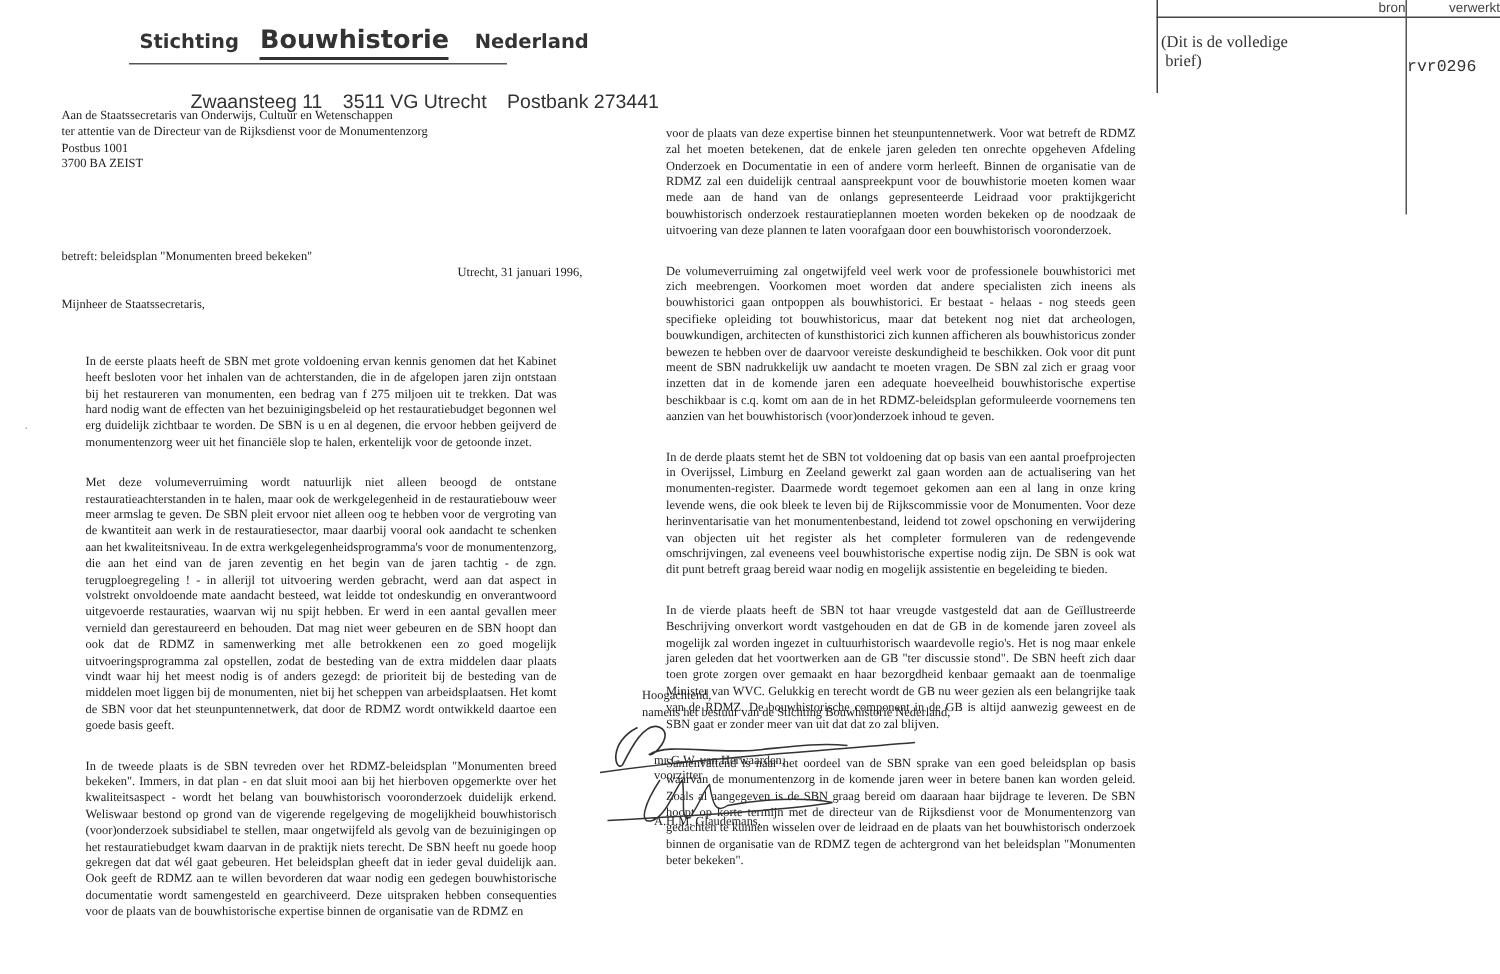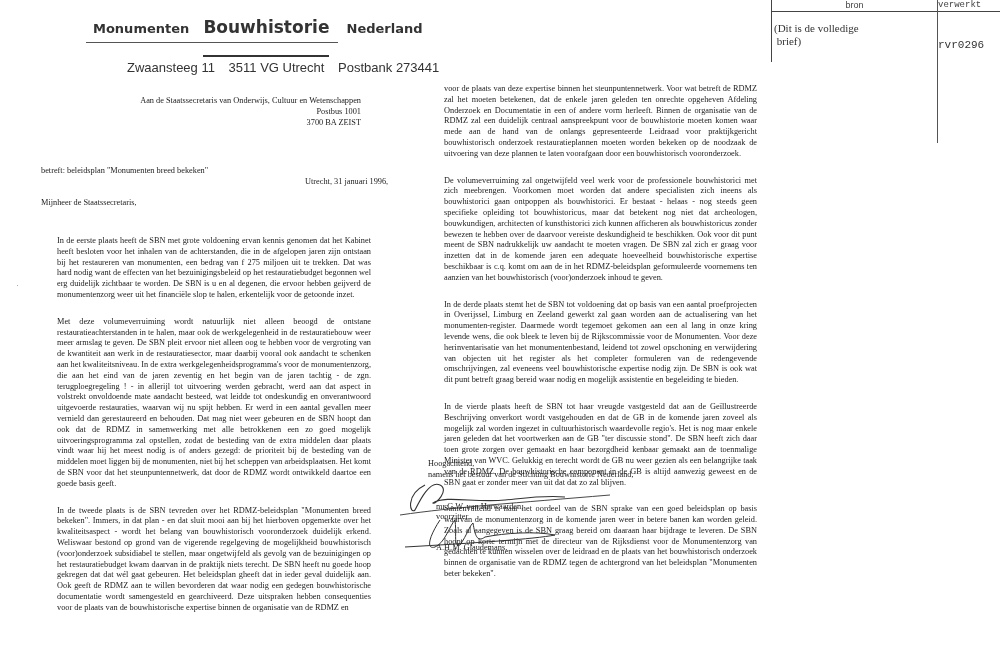--- a/index.html
+++ b/index.html
@@ -4,52 +4,52 @@
 <style>
   html, body { margin: 0; padding: 0; }
   body {
     width: 1000px; height: 649px; background: #ffffff; position: relative; overflow: hidden;
     font-family: "Liberation Serif", serif; color: #222;
   }
   .abs { position: absolute; }
   
   .lh { left: 93px; top: 17px; width: 245px; white-space: nowrap; font-family: "DejaVu Sans", sans-serif; color: #333; }
   .lh .s { font-size: 13px; font-weight: bold; }
-  .lh .b { font-size: 17px; font-weight: bold; margin: 0 12px 0 9px; border-bottom: 2px solid #333; padding-bottom: 18px; }
+  .lh .b { font-size: 17px; font-weight: bold; margin: 0 12px 0 9px; border-bottom: 2px solid #333; padding-bottom: 1px; }
   .lh-rule { left: 86px; top: 42px; width: 252px; height: 0; border-top: 1px solid #555; }
   .addrline { left: 127px; top: 60px; font-size: 13px; font-family: Liberation Sans, sans-serif; color: #333; white-space: nowrap; }
   .addrline span { margin-right: 10px; }
   .txt { font-size: 8.3px; line-height: 10.8px; color: #222; }
-  .recipient { left: 41px; top: 96px; width: 320px; text-align: right; }
+  .recipient { left: 41px; top: 72px; width: 320px; }
   .recipient div { white-space: nowrap; }
   .subject { left: 41px; top: 166px; white-space: nowrap; }
   .date { left: 305px; top: 177px; white-space: nowrap; }
   .salutation { left: 41px; top: 198px; white-space: nowrap; }
   .col { text-align: justify; }
   .col1 { left: 41px; top: 220px; width: 346px; }
   .col2 { left: 428px; top: 68px; width: 345px; }
   .col p { margin: 16px; }
   .closing { left: 428px; top: 459px; width: 300px; }
   .closing div { white-space: nowrap; }
   
   .tbl-h { left: 771px; top: 11px; width: 229px; border-top: 1px solid #444; }
   .tbl-vl { left: 771px; top: 0; height: 62px; border-left: 1px solid #444; }
   .tbl-vm { left: 937px; top: 0; height: 143px; border-left: 1px solid #555; }
-  .th-bron { left: 772px; top: 0; width: 165px; text-align: center; font-family: "Liberation Sans", sans-serif; font-size: 9px; color: #444; }
-  .th-verw { left: 938px; top: 0; width: 62px; text-align: left; font-family: Liberation Mono, monospace; font-size: 9px; color: #444; }
+  .th-bron { left: 772px; top: 0; width: 165px; text-align: right; font-family: "Liberation Sans", sans-serif; font-size: 9px; color: #444; }
+  .th-verw { left: 938px; top: 0; width: 62px; text-align: right; font-family: Liberation Sans, sans-serif; font-size: 9px; color: #444; }
   .cell-bron { left: 774px; top: 22px; width: 160px; font-family: Liberation Serif, serif; font-size: 11px; line-height: 13px; color: #333; white-space: pre; }
   .cell-verw { left: 938px; top: 39px; font-family: "Liberation Mono", monospace; font-size: 11px; color: #333; }
   .sig { left: 395px; top: 475px; }
   .stray { left: 17px; top: 285px; width: 1px; height: 1px; background: #aaa; }
 </style>
 </head>
 <body>
 
 <div class="abs lh">
-  <span class="s">Monumenten</span>
+  <span class="s">Stichting</span>
   <span class="b">Bouwhistorie</span>
   <span class="s">Nederland</span>
 </div>
 <div class="abs lh-rule"></div>
 <div class="abs addrline">
   <span>Zwaansteeg 11</span>
   <span>3511 VG Utrecht</span>
   <span>Postbank 273441</span>
 </div>
 
@@ -57,20 +57,21 @@
 <div class="abs tbl-vl"></div>
 <div class="abs tbl-vm"></div>
 <div class="abs th-bron">bron</div>
 <div class="abs th-verw">verwerkt</div>
 <div class="abs cell-bron">(Dit is de volledige
  brief)</div>
 <div class="abs cell-verw">rvr0296</div>
 
 <div class="abs txt recipient">
   <div>Aan de Staatssecretaris van Onderwijs, Cultuur en Wetenschappen</div>
+  <div>ter attentie van de Directeur van de Rijksdienst voor de Monumentenzorg</div>
   <div>Postbus 1001</div>
   <div>3700 BA ZEIST</div>
 </div>
 
 <div class="abs txt subject">betreft: beleidsplan "Monumenten breed bekeken"</div>
 <div class="abs txt date">Utrecht, 31 januari 1996,</div>
 <div class="abs txt salutation">Mijnheer de Staatssecretaris,</div>
 
 <div class="abs txt col col1">
   <p>In de eerste plaats heeft de SBN met grote voldoening ervan kennis genomen dat het Kabinet heeft besloten voor het inhalen van de achterstanden, die in de afgelopen jaren zijn ontstaan bij het restaureren van monumenten, een bedrag van f 275 miljoen uit te trekken. Dat was hard nodig want de effecten van het bezuinigingsbeleid op het restauratiebudget begonnen wel erg duidelijk zichtbaar te worden. De SBN is u en al degenen, die ervoor hebben geijverd de monumentenzorg weer uit het financiële slop te halen, erkentelijk voor de getoonde inzet.</p>

